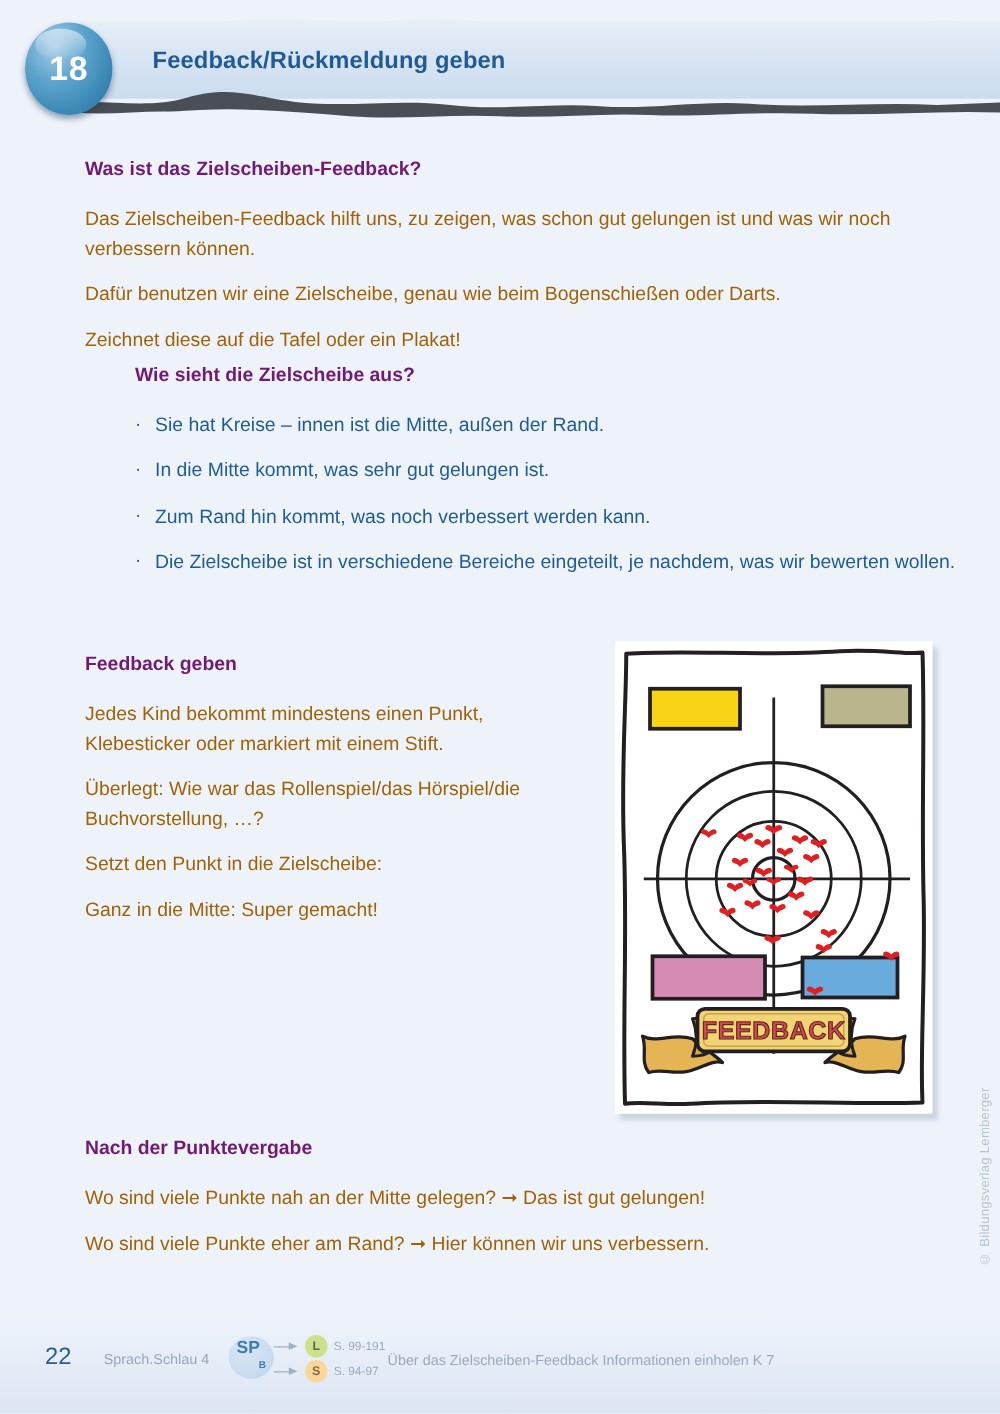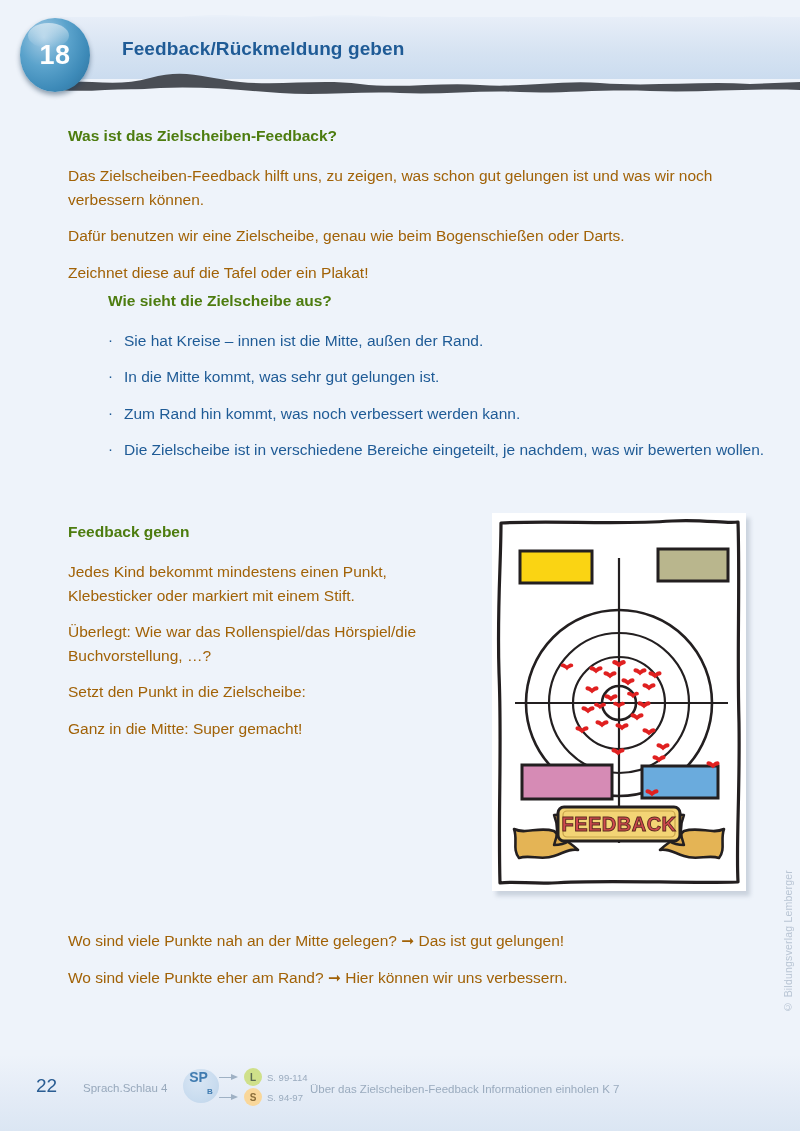--- a/index.html
+++ b/index.html
@@ -76,21 +76,21 @@
 
   
   .content {
     position: absolute;
     left: 0; top: 105px;
     width: 800px;
   }
 
   h2.section-title {
     margin: 0;
-    color: #4d7c0f;
+    color: #701a75;
     font-size: 15.5px;
     font-weight: bold;
   }
   p.body-text {
     margin: 0;
     color: #a16207;
     font-size: 15.5px;
     line-height: 1.52;
   }
   .bullet-row {
@@ -320,20 +320,21 @@
     <p class="body-text">Überlegt: Wie war das Rollenspiel/das Hörspiel/die Buchvorstellung, …?</p>
     <div class="sp-sm"></div>
     <p class="body-text">Setzt den Punkt in die Zielscheibe:</p>
     <div class="sp-sm"></div>
     <p class="body-text indented">Ganz in die Mitte: Super gemacht!</p>
     <div class="sp-sm"></div>
     <div class="sp-sm"></div>
   </div>
 
   <div class="block-d">
+    <h2 class="section-title">Nach der Punktevergabe</h2>
     <div class="sp-md"></div>
     <p class="body-text">Wo sind viele Punkte nah an der Mitte gelegen? ➞ Das ist gut gelungen!</p>
     <div class="sp-sm"></div>
     <p class="body-text">Wo sind viele Punkte eher am Rand? ➞ Hier können wir uns verbessern.</p>
   </div>
 
   <div class="illustration">
     <div class="illu-shadow"></div>
     <div class="illu-frame">
       <svg width="254" height="378" viewBox="0 0 254 378">
@@ -463,21 +464,21 @@
   <div class="footer-series">Sprach.Schlau 4</div>
 
   <div class="sp-badge">
     <span class="sp-badge-text">SP</span>
     <span class="sp-badge-sub">B</span>
   </div>
 
   <div class="ref-row top">
     <span class="ref-arrow"></span>
     <span class="ref-circle l">L</span>
-    <span class="ref-pages">S. 99-114</span>
+    <span class="ref-pages">S. 99-191</span>
   </div>
 
   <div class="ref-row bot">
     <span class="ref-arrow"></span>
     <span class="ref-circle s">S</span>
     <span class="ref-pages">S. 94-97</span>
   </div>
 
   <div class="footer-desc">Über das Zielscheiben-Feedback Informationen einholen K 7</div>
 </div>

